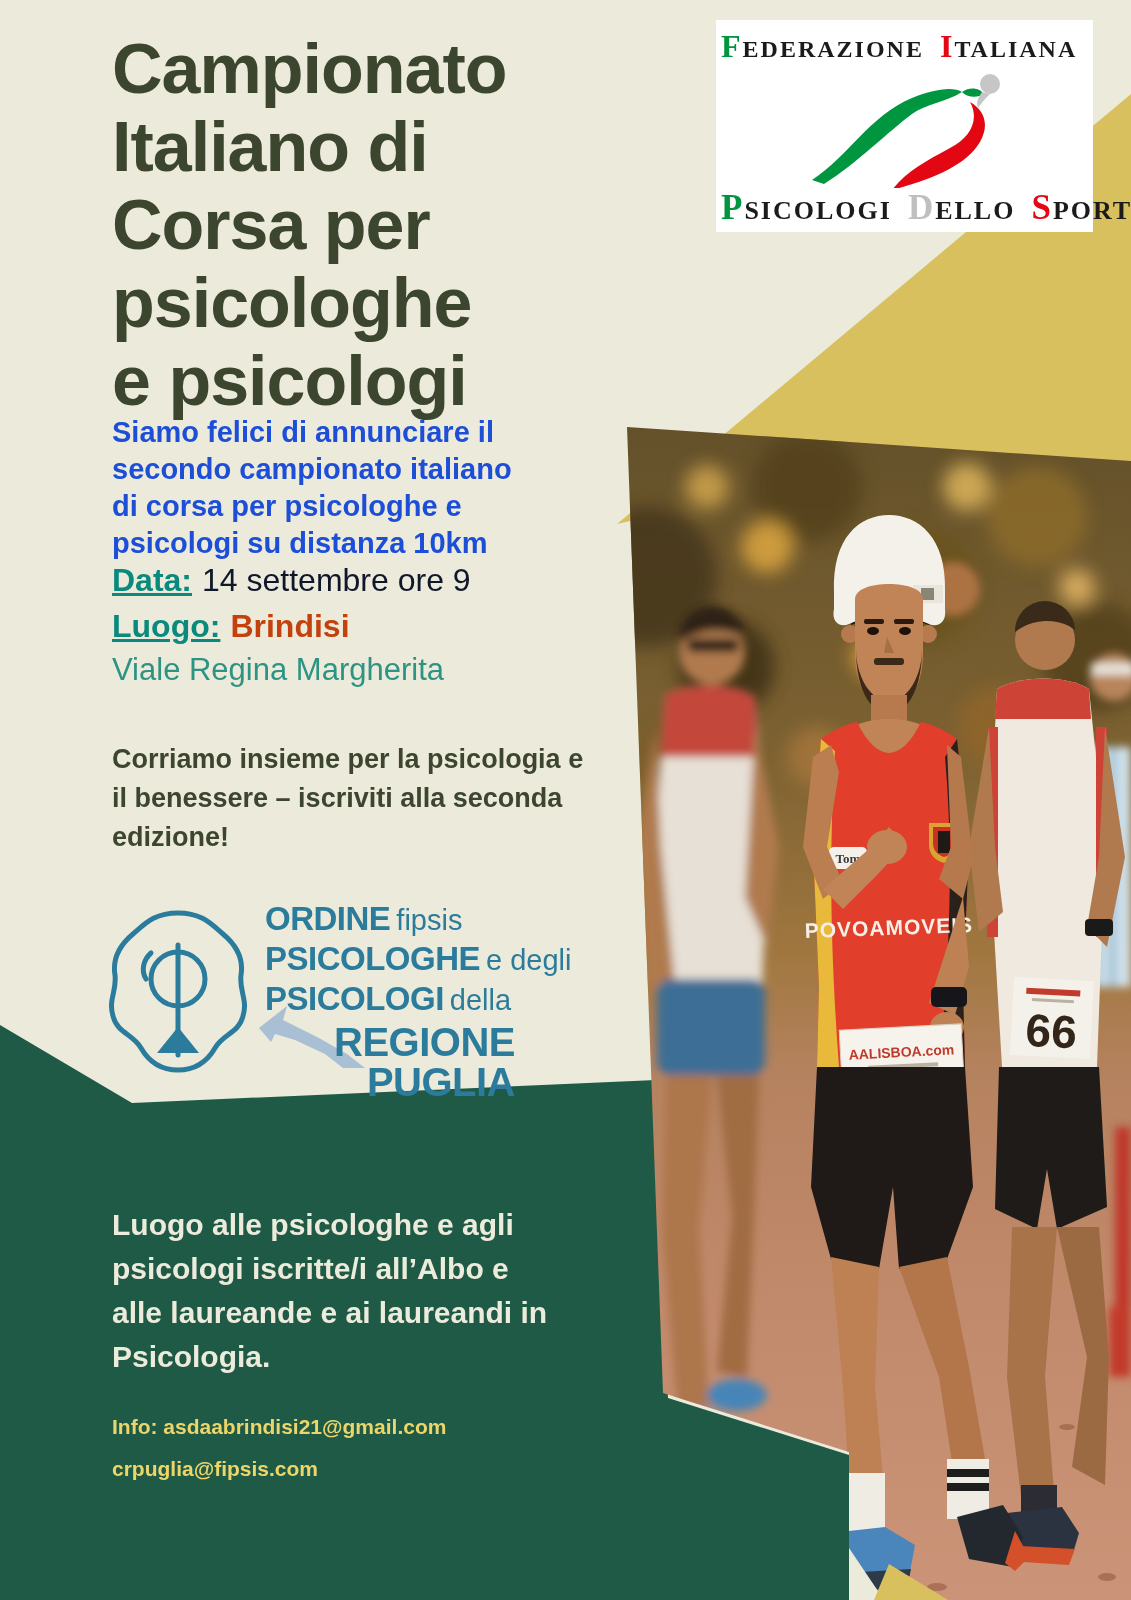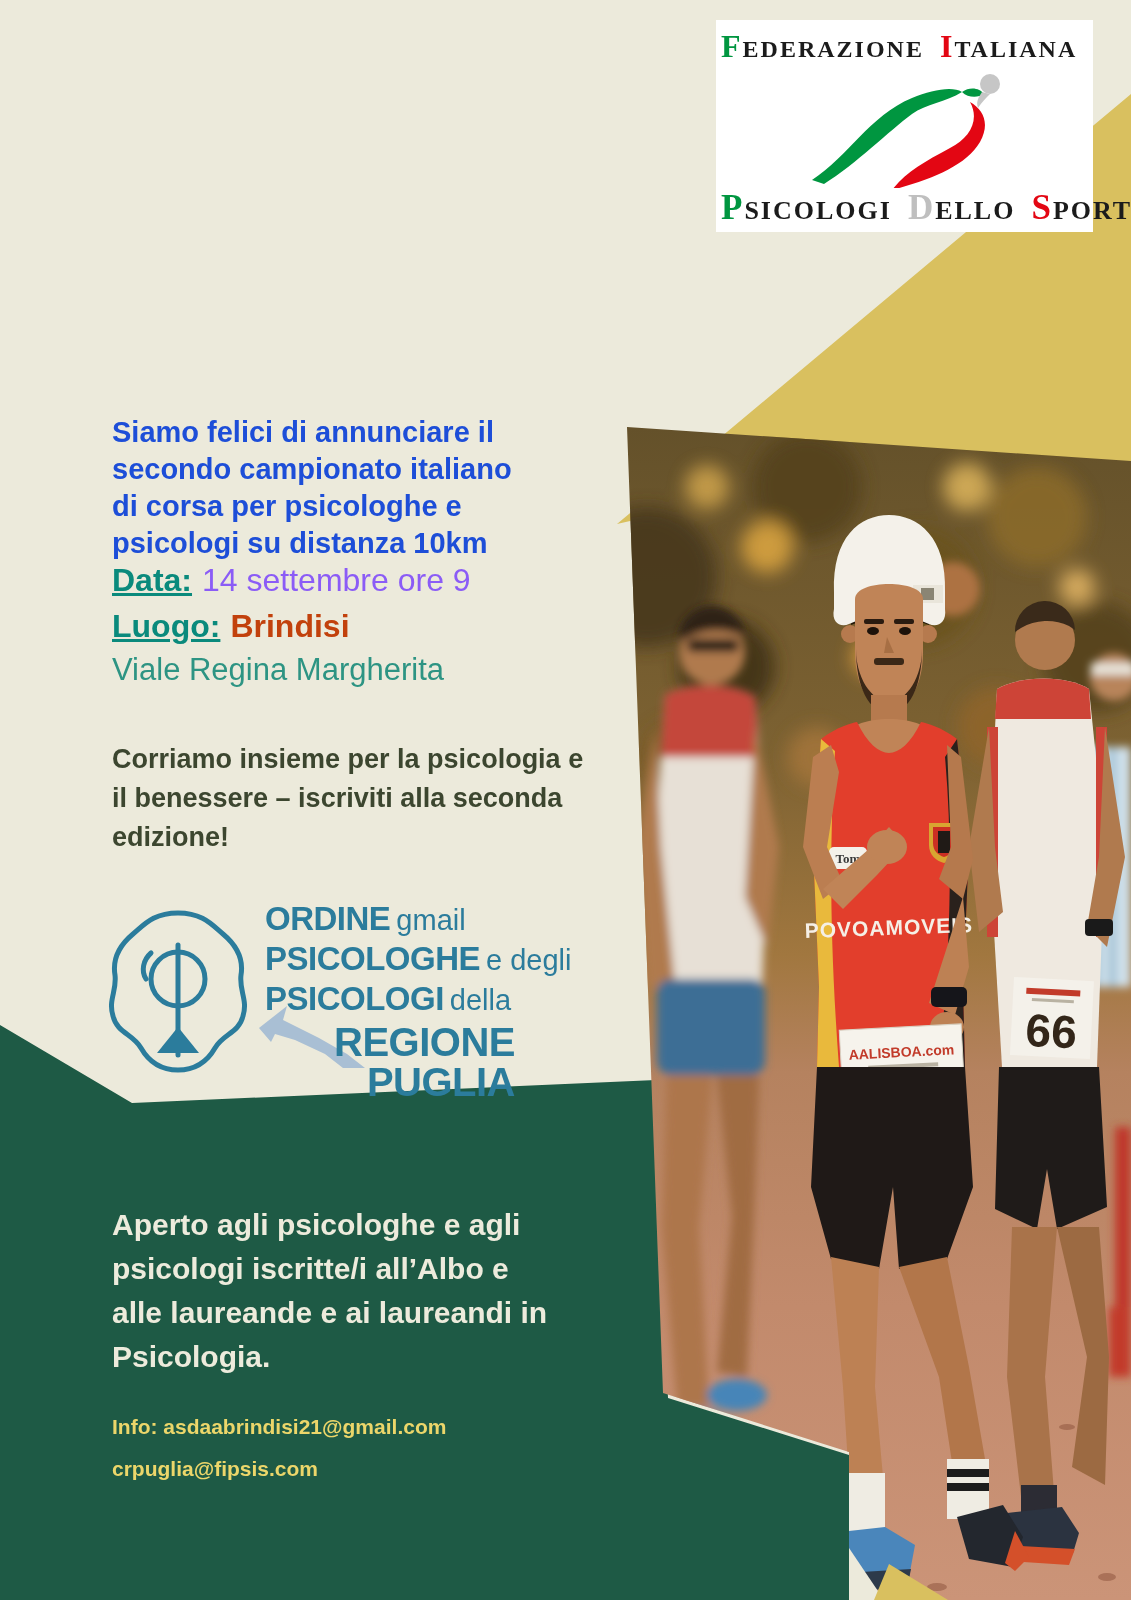--- a/index.html
+++ b/index.html
@@ -32,21 +32,21 @@
   .c-green{color:#009640;} .c-red{color:#E30613;} .c-grey{color:#BFBFBF;}
 
   
   #title{left:112px;top:30px;width:560px;color:#3C462F;font-size:70px;
          font-weight:bold;line-height:78px;letter-spacing:-1px;}
   #intro{left:112px;top:414px;width:540px;color:#1d4ed8;font-size:29px;
          font-weight:bold;line-height:37px;}
   .dataline{left:112px;width:540px;font-size:32px;line-height:40px;white-space:nowrap;}
   #dateline{top:560px;} #placeline{top:606px;}
   .tl-lbl{color:#0A8A7C;font-weight:bold;margin-right:10px;text-decoration:underline;}
-  .tl-val{color:#8b5cf6;} .tl-valb{color:#c2410c;font-weight:bold;}
+  .tl-val{color:#0f172a;} .tl-valb{color:#c2410c;font-weight:bold;}
   #address{left:112px;top:652px;font-size:31px;color:#2D9483;}
   #cta{left:112px;top:740px;width:540px;color:#3C462F;font-size:27px;
        font-weight:bold;line-height:39px;}
 
   
   #ordine{left:103px;top:900px;width:420px;height:190px;color:#2B7C9C;}
   #ordine-icon{left:0;top:5px;}
   #ordine-text{left:162px;top:2px;width:250px;line-height:34px;white-space:nowrap;}
   .ord-b{font-weight:bold;font-size:33px;letter-spacing:-0.5px;}
   .ord-r{font-size:29px;margin-left:6px;}
@@ -236,20 +236,27 @@
       <circle cx="196" cy="16" r="10" fill="#C6C6C6"></circle>
       <path d="M188 24 C184 30 182 34 184 40 C188 34 192 30 196 26 Z" fill="#C6C6C6"></path>
     </svg>
     <div class="fip-line" id="fip-bottom">
       <span class="wgroup"><span class="fip-init c-green">P</span><span class="fip-rest">SICOLOGI</span></span>
       <span class="wgroup"><span class="fip-init c-grey">D</span><span class="fip-rest">ELLO</span></span>
       <span class="wgroup"><span class="fip-init c-red">S</span><span class="fip-rest">PORT</span></span>
     </div>
   </div>
 
+  <div class="abs" id="title">
+    <div>Campionato</div>
+    <div>Italiano di</div>
+    <div>Corsa per</div>
+    <div>psicologhe</div>
+    <div>e psicologi</div>
+  </div>
 
   <div class="abs" id="intro">
     <div>Siamo felici di annunciare il</div>
     <div>secondo campionato italiano</div>
     <div>di corsa per psicologhe e</div>
     <div>psicologi su distanza 10km</div>
   </div>
 
   <div class="abs dataline" id="dateline">
     <span class="tl-lbl">Data:</span><span class="tl-val">14 settembre ore 9</span>
@@ -272,30 +279,30 @@
         <path d="M75 40 L75 150"></path>
         <circle cx="75" cy="74" r="27"></circle>
         <path d="M48 48 C40 55 38 66 43 74"></path>
       </g>
       <path d="M54 148 L75 122 L96 148 Z" fill="#2B7C9C"></path>
     </svg>
     <svg class="abs" id="puglia-map" width="110" height="68" viewBox="0 0 110 68">
       <path d="M4 26 L32 4 L28 18 L64 36 L92 52 L110 66 L88 66 L70 52 L40 38 L20 32 L16 40 Z" fill="#A9BFD4"></path>
     </svg>
     <div class="abs" id="ordine-text">
-      <div><span class="ord-b">ORDINE</span><span class="ord-r">gmail</span></div>
+      <div><span class="ord-b">ORDINE</span><span class="ord-r">fipsis</span></div>
       <div><span class="ord-b">PSICOLOGHE</span><span class="ord-r">e degli</span></div>
       <div><span class="ord-b">PSICOLOGI</span><span class="ord-r">della</span></div>
       <div class="ord-big">REGIONE</div>
       <div class="ord-big">PUGLIA</div>
     </div>
   </div>
 
   <div class="abs" id="eligibility">
-    <div>Aperto agli psicologhe e agli</div>
+    <div>Luogo alle psicologhe e agli</div>
     <div>psicologi iscritte/i all’Albo e</div>
     <div>alle laureande e ai laureandi in</div>
     <div>Psicologia.</div>
   </div>
 
   <div class="abs" id="info">
     <div>Info: asdaabrindisi21@gmail.com</div>
     <div>crpuglia@fipsis.com</div>
   </div>
 

